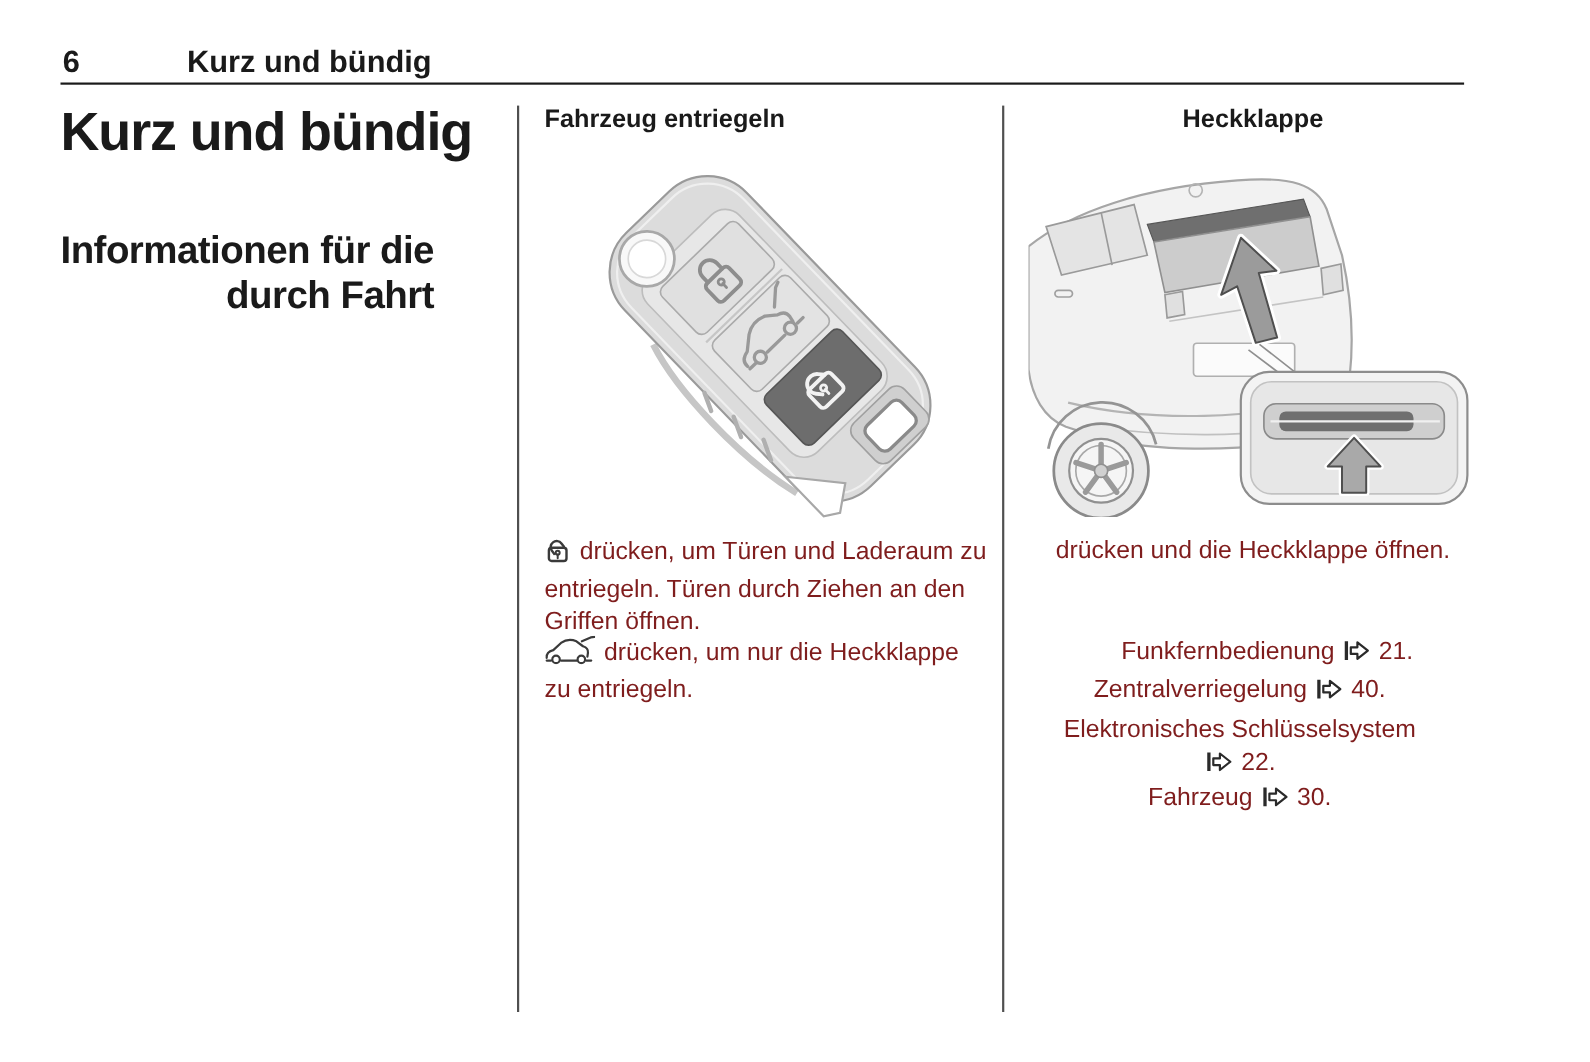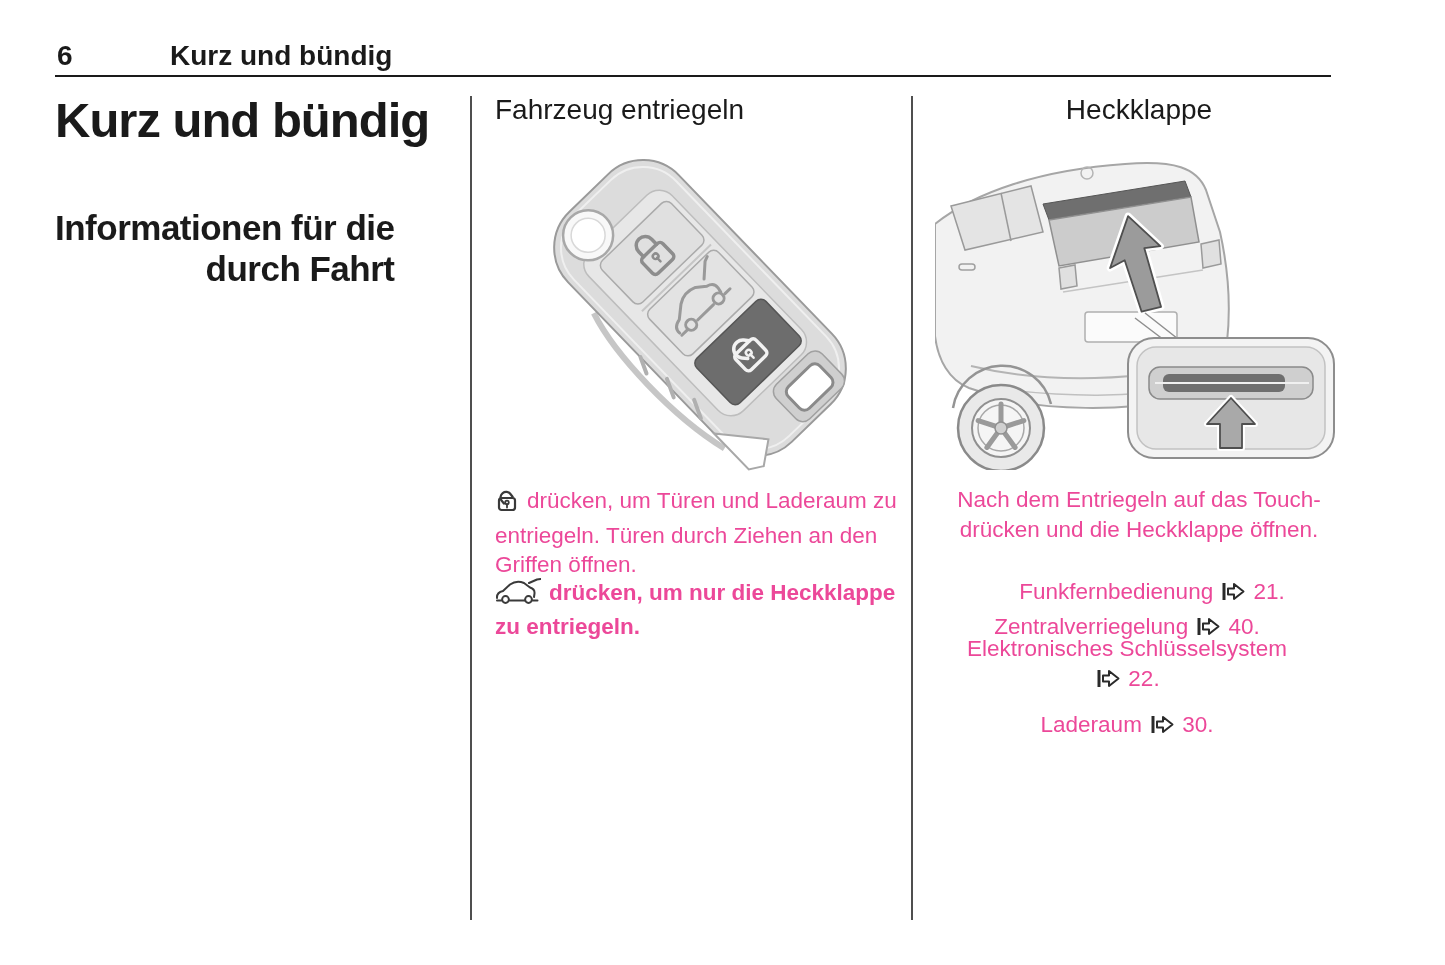--- a/index.html
+++ b/index.html
@@ -15,31 +15,31 @@
   .vsep{position:absolute;top:96px;height:824px;width:2px;background:#4f4f4f;}
   .vsep1{left:470px;} .vsep2{left:911px;}
   
   .col{position:absolute;top:95px;}
   .col1{left:55px;width:392px;}
   .col2{left:495px;width:402px;}
   .col3{left:937px;width:404px;text-align:center;}
   h1{margin:0;font-size:49px;line-height:1.05;font-weight:700;letter-spacing:-1px;}
   .subtitle{position:absolute;left:0;top:112px;margin:0;font-size:35px;line-height:41px;font-weight:700;letter-spacing:-0.5px;}
   .subtitle .line{display:block;text-align:right;}
-  h3{margin:0;font-size:28px;line-height:1.1;font-weight:400;}
+  h3{margin:0;font-size:23px;line-height:1.1;font-weight:700;}
   .fig{position:absolute;left:0;}
   .fig-key{top:53px;width:402px;height:330px;}
   .fig-car{left:-2px;top:45px;width:405px;height:330px;}
-  .body{position:absolute;left:0;margin:0;font-size:22.5px;line-height:29.5px;color:#ec4899;}
+  .body{position:absolute;left:0;margin:0;font-size:22.5px;line-height:29.5px;color:#7f1d1d;}
   .p1{top:390px;width:402px;}
-  .p2{top:483px;width:402px;font-weight:bold;}
+  .p2{top:483px;width:402px;}
   .p3{top:390px;width:404px;}
   .bline{display:block;}
   .ref{width:380px;}
-  .r1{top:482px;margin-left:25px;} .r2{top:517px;} .r3{top:539px;} .r4{top:615px;}
+  .r1{top:482px;margin-left:25px;} .r2{top:517px;} .r3{top:553px;} .r4{top:615px;}
   .ic{display:inline-block;vertical-align:-5px;margin-right:8px;}
   .ic-car{vertical-align:-4px;}
   .nw{white-space:nowrap;}
   .nw .refpage{margin-left:6px;}
   .nw svg{vertical-align:-3px;margin-left:2px;}
 </style>
 </head>
 <body>
 
 <div class="page">
@@ -204,21 +204,20 @@
           <path d="M220,243 H374" stroke="#f0f0f0" stroke-width="2"></path>
           <g>
             <path d="M296,258 L272,284 H285 V308 H307 V284 H320 Z" fill="#a9a9a9" stroke="#ffffff" stroke-width="6" stroke-linejoin="round" paint-order="stroke"></path>
             <path d="M296,258 L272,284 H285 V308 H307 V284 H320 Z" fill="none" stroke="#4f4f4f" stroke-width="1.8" stroke-linejoin="round"></path>
           </g>
         </g>
       </svg>
     </div>
 
     <p class="body p3">
-      <span class="bline">Nach dem Entriegeln auf das Touch-</span>
       <span class="bline">drücken und die Heckklappe öffnen.</span>
     </p>
 
     <p class="body ref r1">
       <span>Funkfernbedienung</span>
       <span class="nw"><svg width="26" height="21" viewBox="0 0 26 21">
             <path d="M3,2 V19" stroke="#2a2a2a" stroke-width="3" fill="none"></path>
             <path d="M7,7.5 H13 V3 L22.5,10.5 13,18 V13.5 H7 Z" fill="#ffffff" stroke="#2a2a2a" stroke-width="2" stroke-linejoin="round"></path>
           </svg><span class="refpage">21.</span></span>
     </p>
@@ -230,21 +229,21 @@
           </svg><span class="refpage">40.</span></span>
     </p>
     <p class="body ref r3">
       <span>Elektronisches Schlüsselsystem</span>
       <span class="nw"><svg width="26" height="21" viewBox="0 0 26 21">
             <path d="M3,2 V19" stroke="#2a2a2a" stroke-width="3" fill="none"></path>
             <path d="M7,7.5 H13 V3 L22.5,10.5 13,18 V13.5 H7 Z" fill="#ffffff" stroke="#2a2a2a" stroke-width="2" stroke-linejoin="round"></path>
           </svg><span class="refpage">22.</span></span>
     </p>
     <p class="body ref r4">
-      <span>Laderaum</span>
+      <span>Fahrzeug</span>
       <span class="nw"><svg width="26" height="21" viewBox="0 0 26 21">
             <path d="M3,2 V19" stroke="#2a2a2a" stroke-width="3" fill="none"></path>
             <path d="M7,7.5 H13 V3 L22.5,10.5 13,18 V13.5 H7 Z" fill="#ffffff" stroke="#2a2a2a" stroke-width="2" stroke-linejoin="round"></path>
           </svg><span class="refpage">30.</span></span>
     </p>
   </section>
 
 </div>
 
 </body></html>

